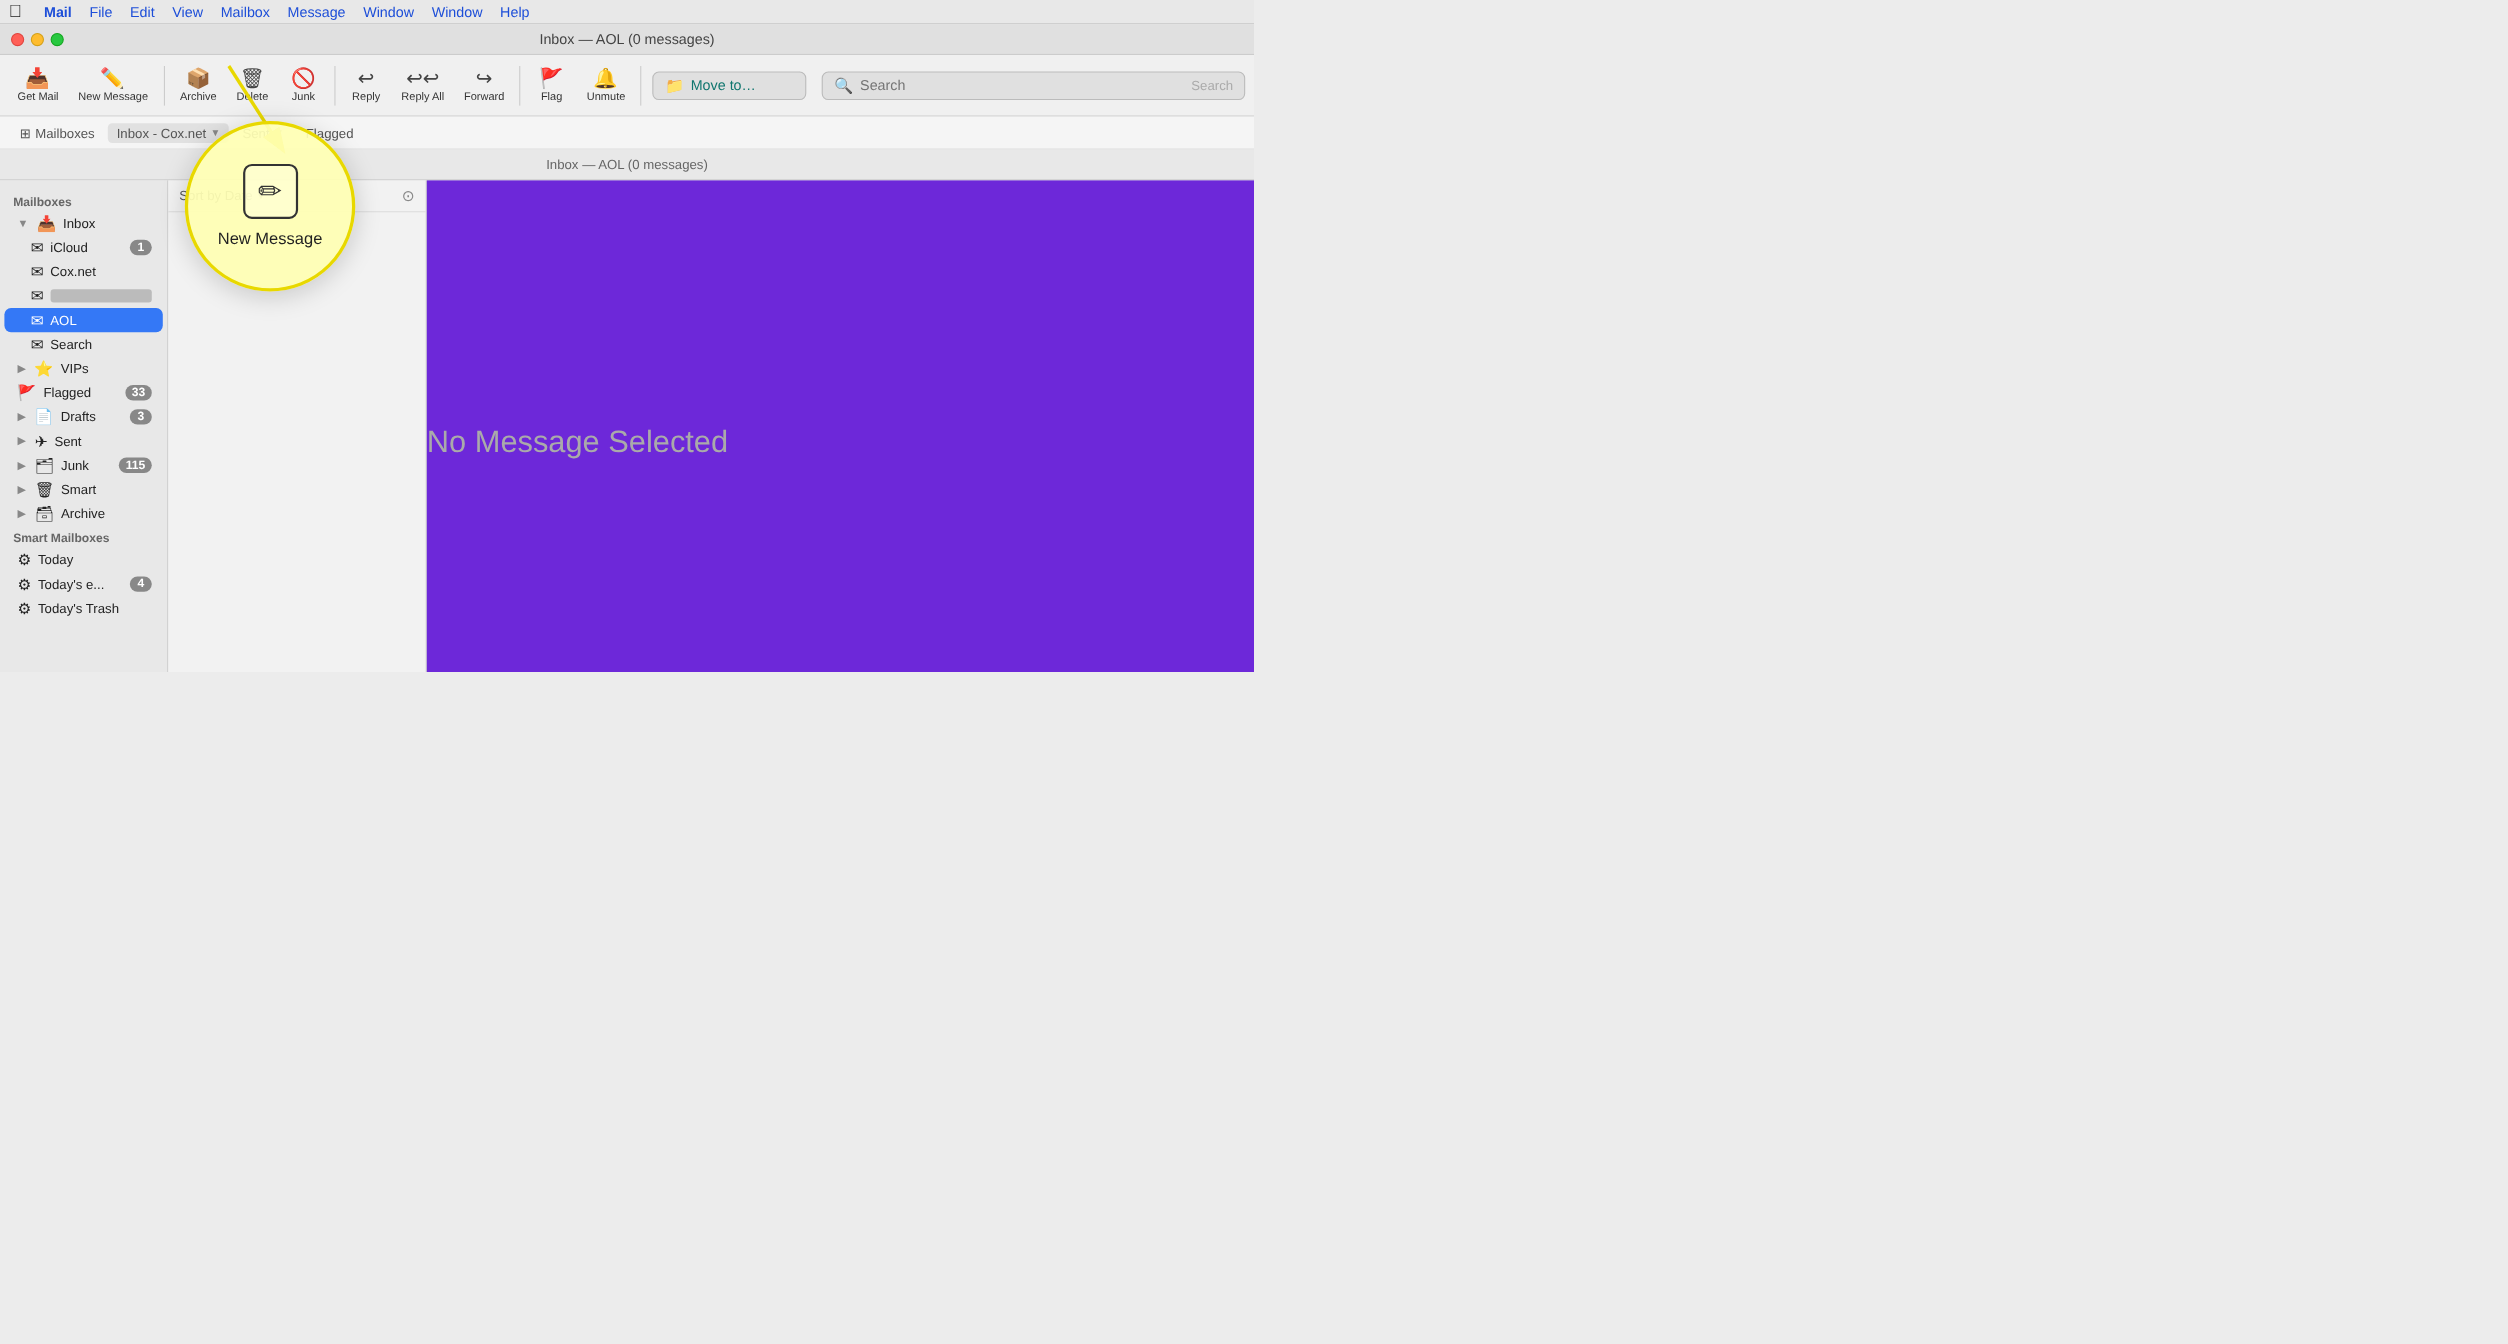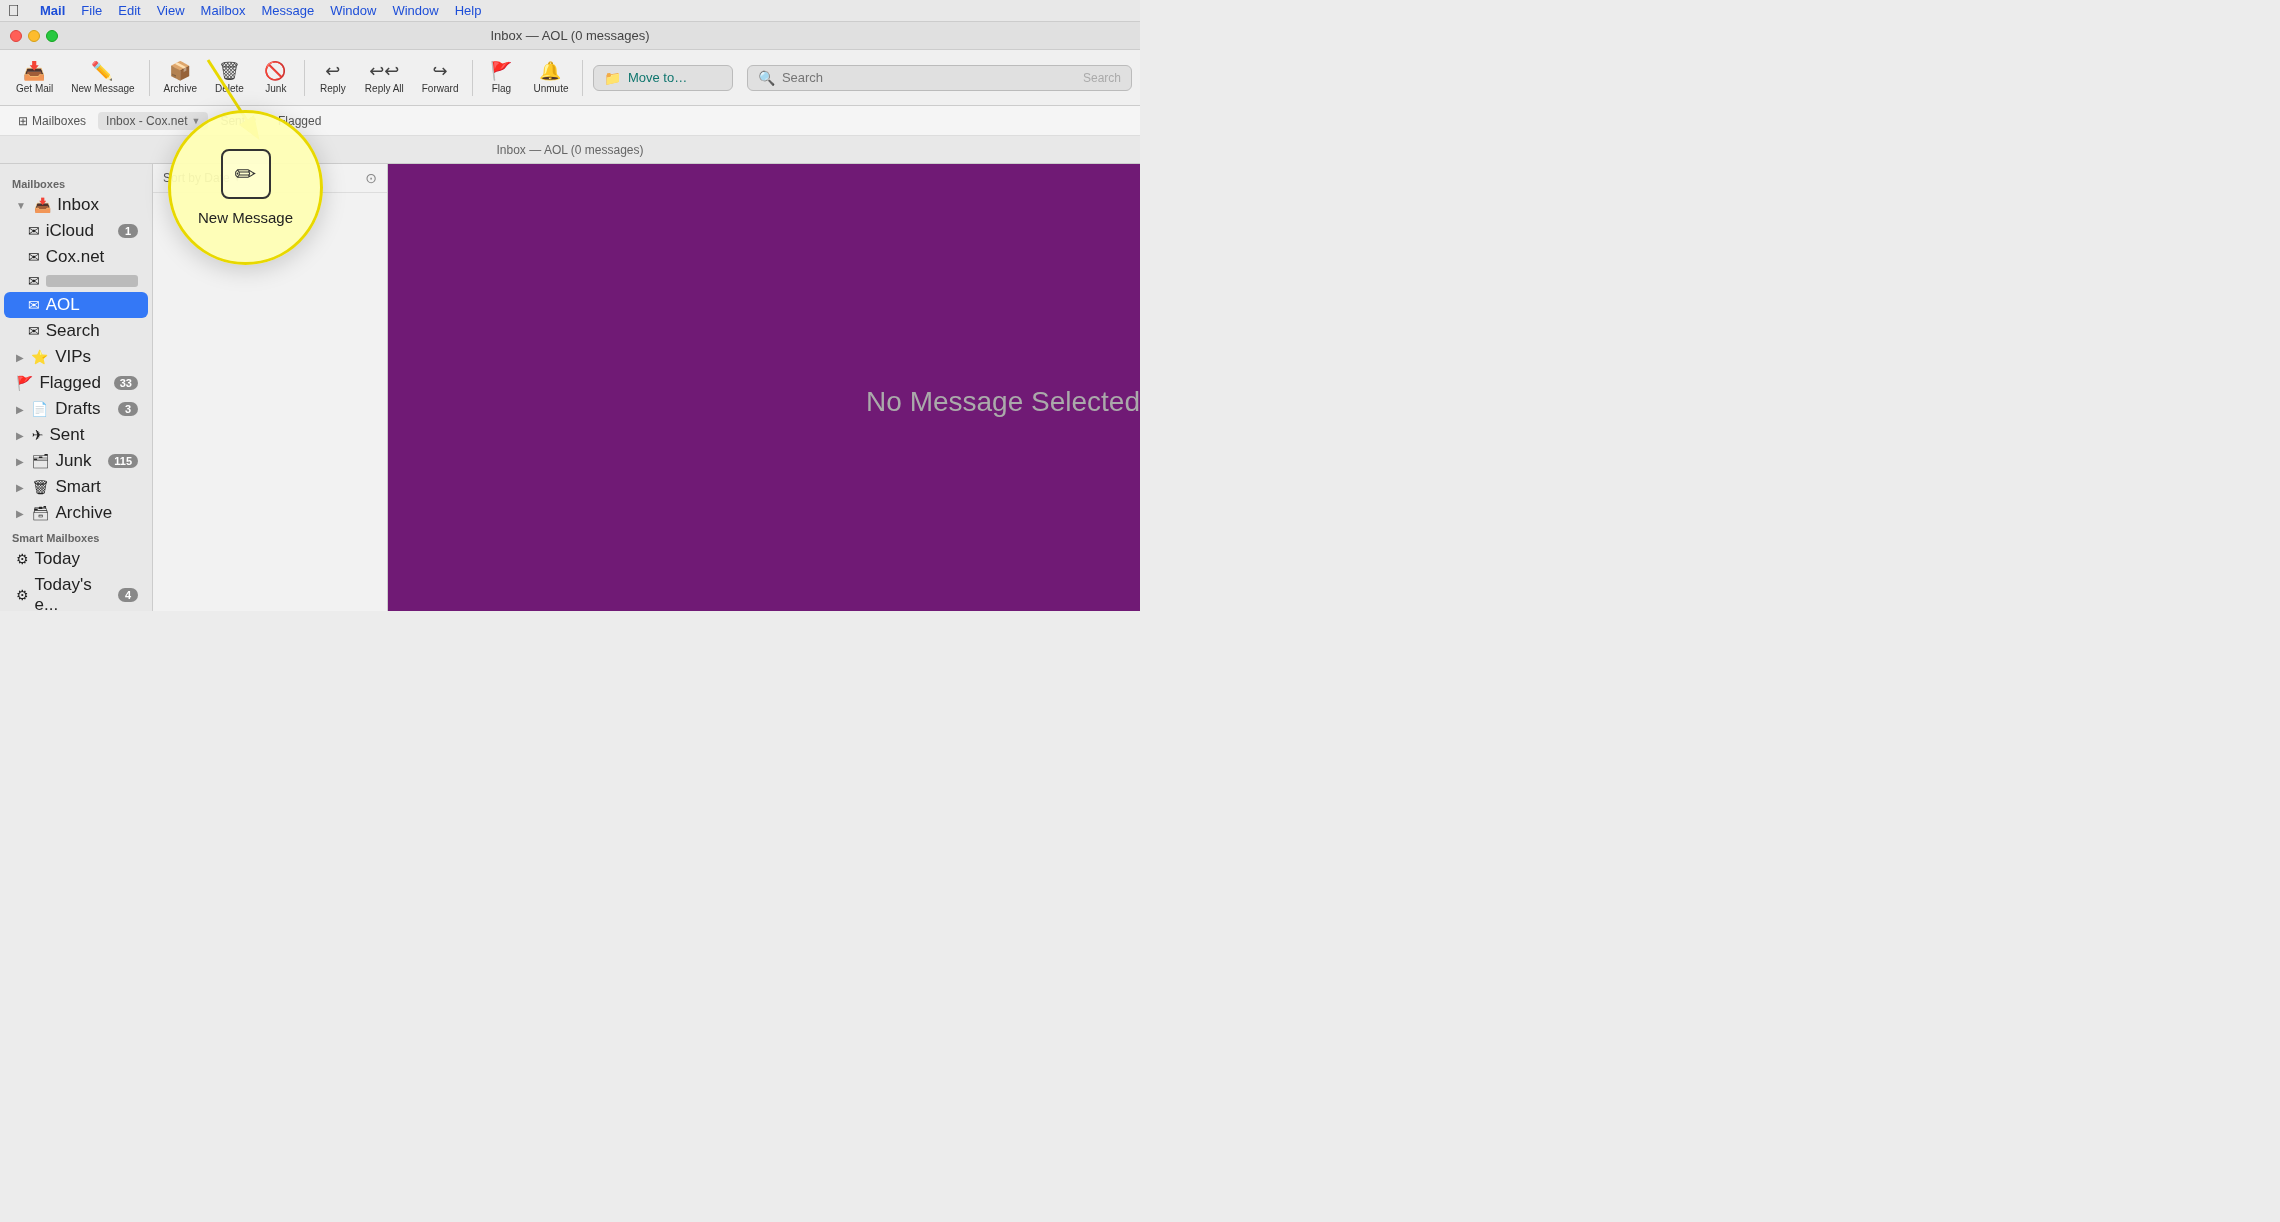--- a/index.html
+++ b/index.html
@@ -193,21 +193,21 @@
       padding: 3px 10px 3px 12px;
       cursor: pointer;
       border-radius: 6px;
       margin: 0 4px;
       gap: 6px;
       font-size: 13px;
       color: #222;
     }
     .sidebar-item.active { background: #3478f6; color: white; }
     .sidebar-icon { font-size: 14px; flex-shrink: 0; }
-    .sidebar-label { flex: 1; font-size: 17px; }
+    .sidebar-label { flex: 1; font-size: 12px; }
     .badge {
       background: #888;
       color: white;
       border-radius: 10px;
       padding: 1px 6px;
       font-size: 11px;
       font-weight: 600;
       min-width: 20px;
       text-align: center;
     }
@@ -241,24 +241,24 @@
       display: flex;
       align-items: center;
       gap: 3px;
     }
     .filter-icon { font-size: 14px; color: #888; cursor: pointer; }
     .message-list-empty { flex: 1; }
 
     
     .content-area {
       flex: 1;
-      background: #701a75;
-      display: flex;
-      align-items: center;
-      justify-content: flex-end;
+      background: #6d28d9;
+      display: flex;
+      align-items: center;
+      justify-content: flex-start;
     }
     .no-message-text {
       font-size: 28px;
       color: #aaa;
       font-weight: 300;
     }
 
     
     .subtitle-bar {
       background: #e8e8e8;

